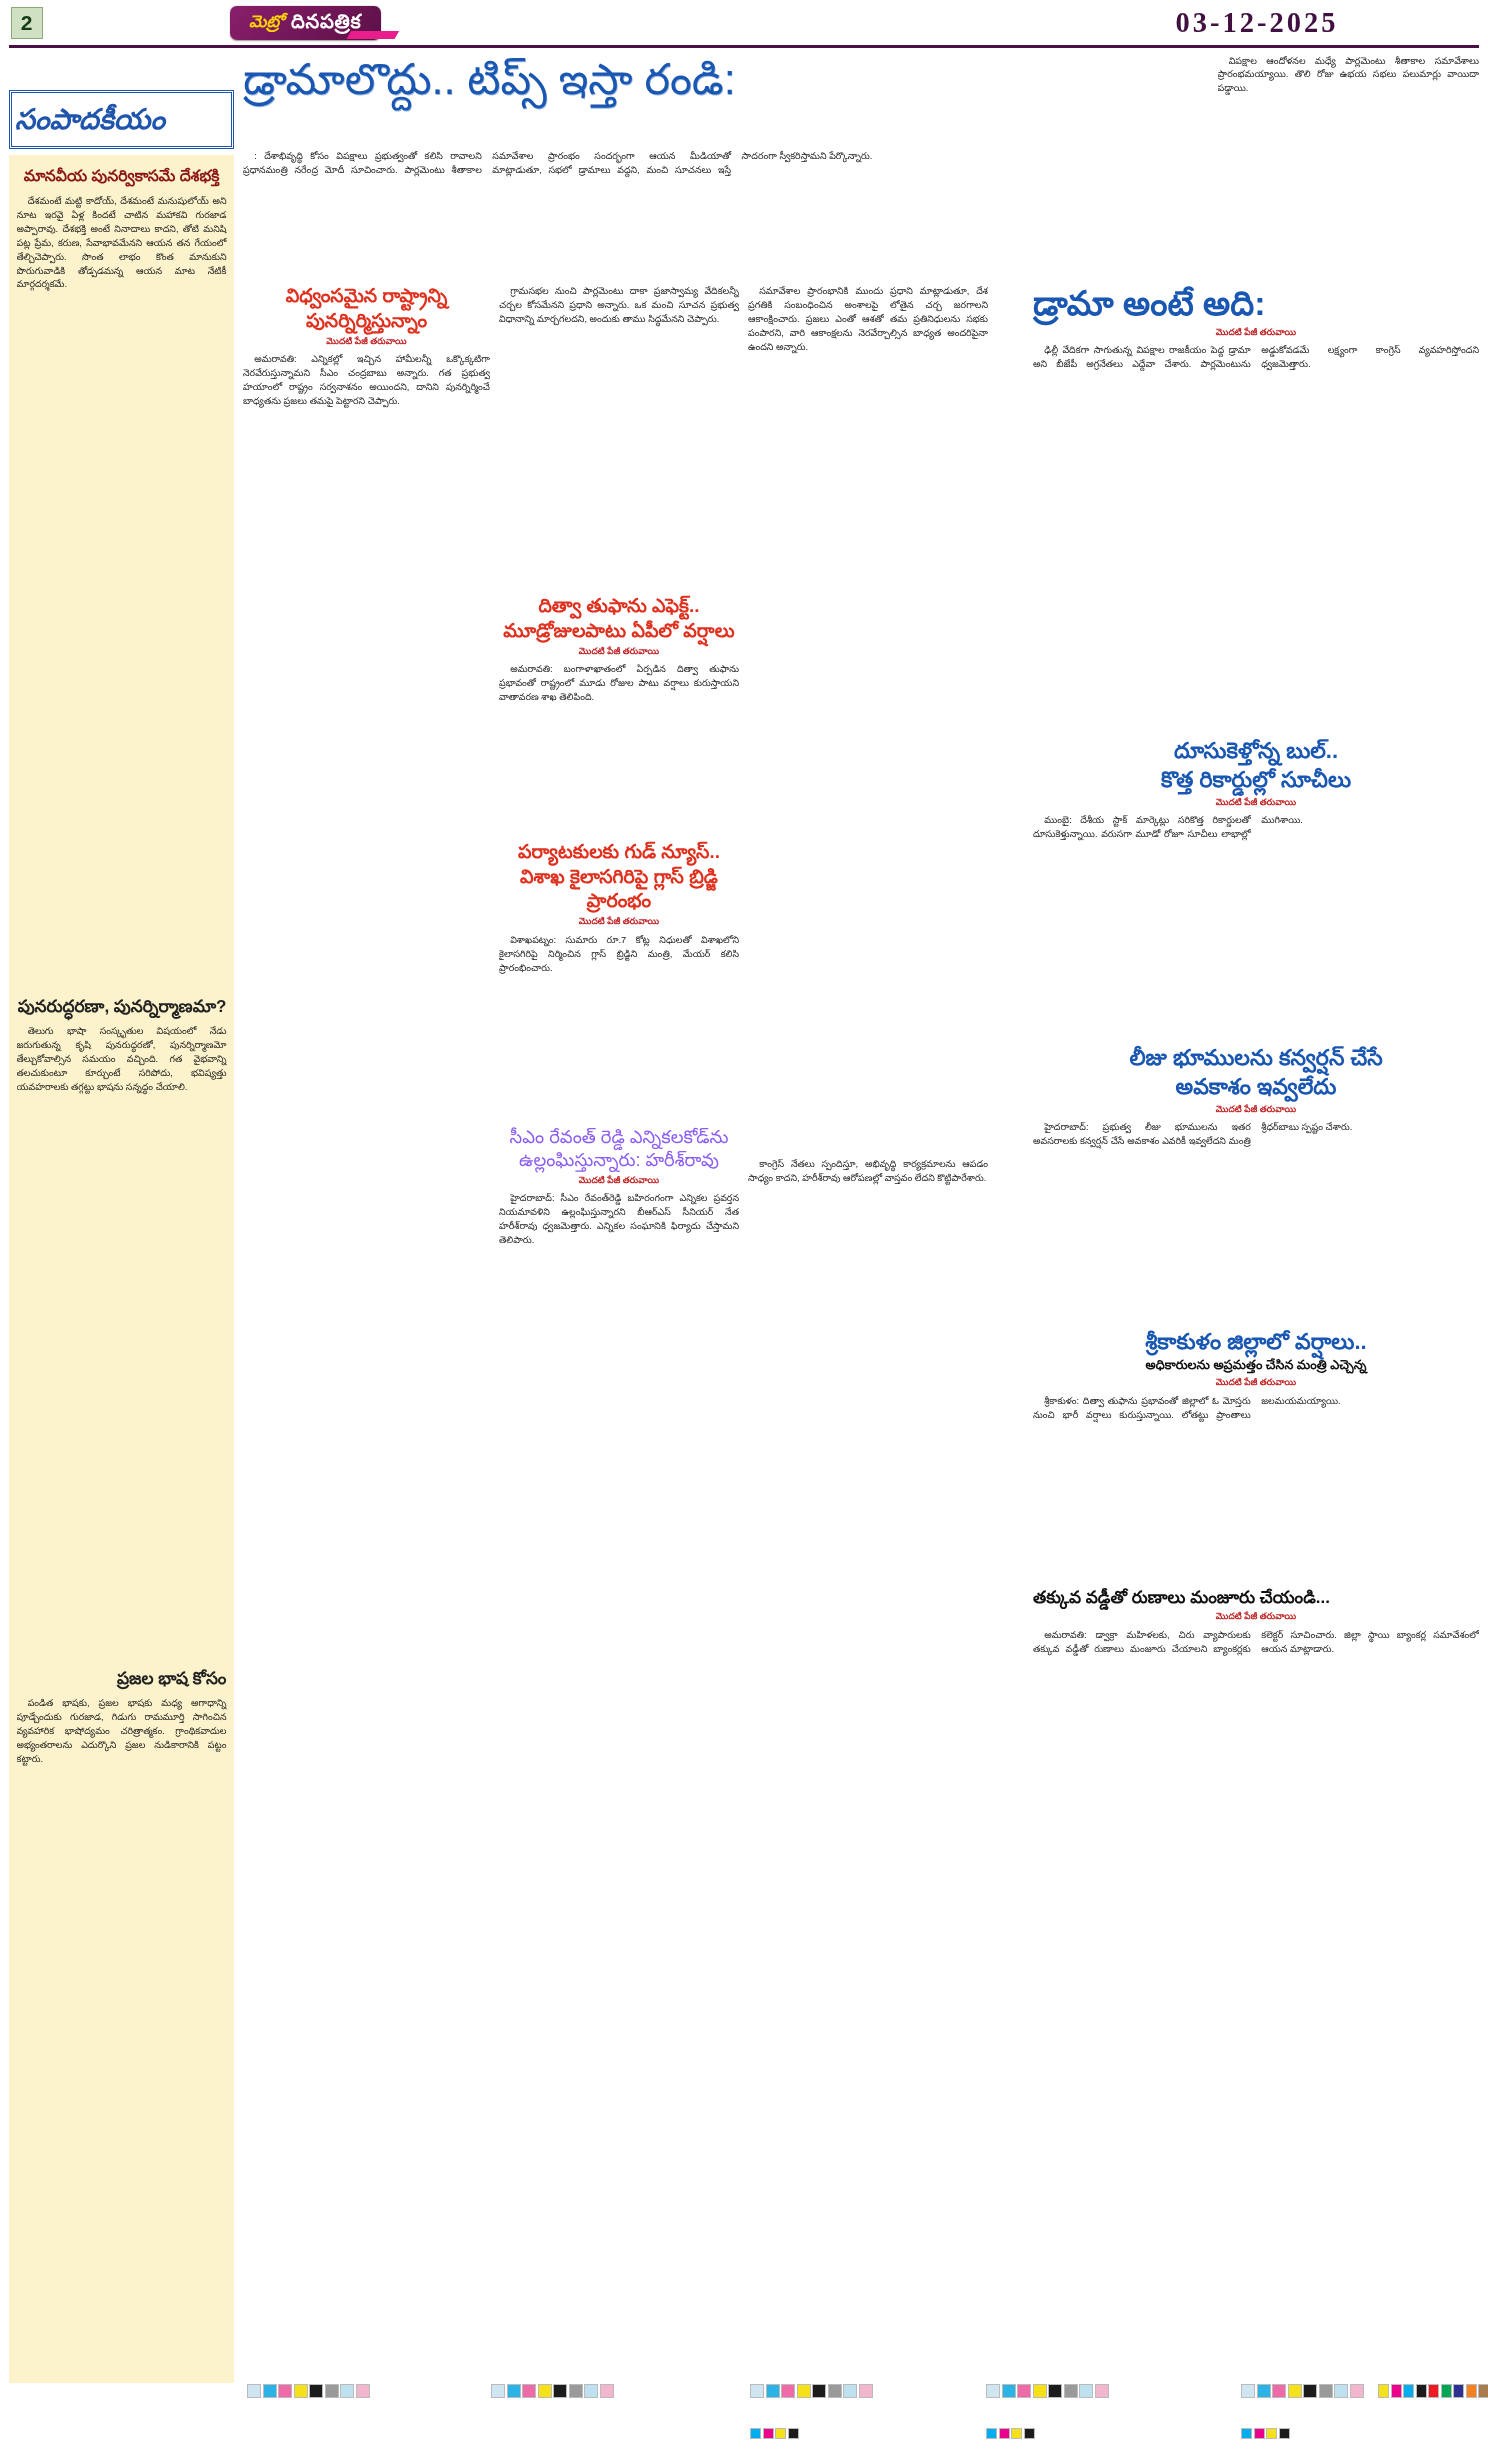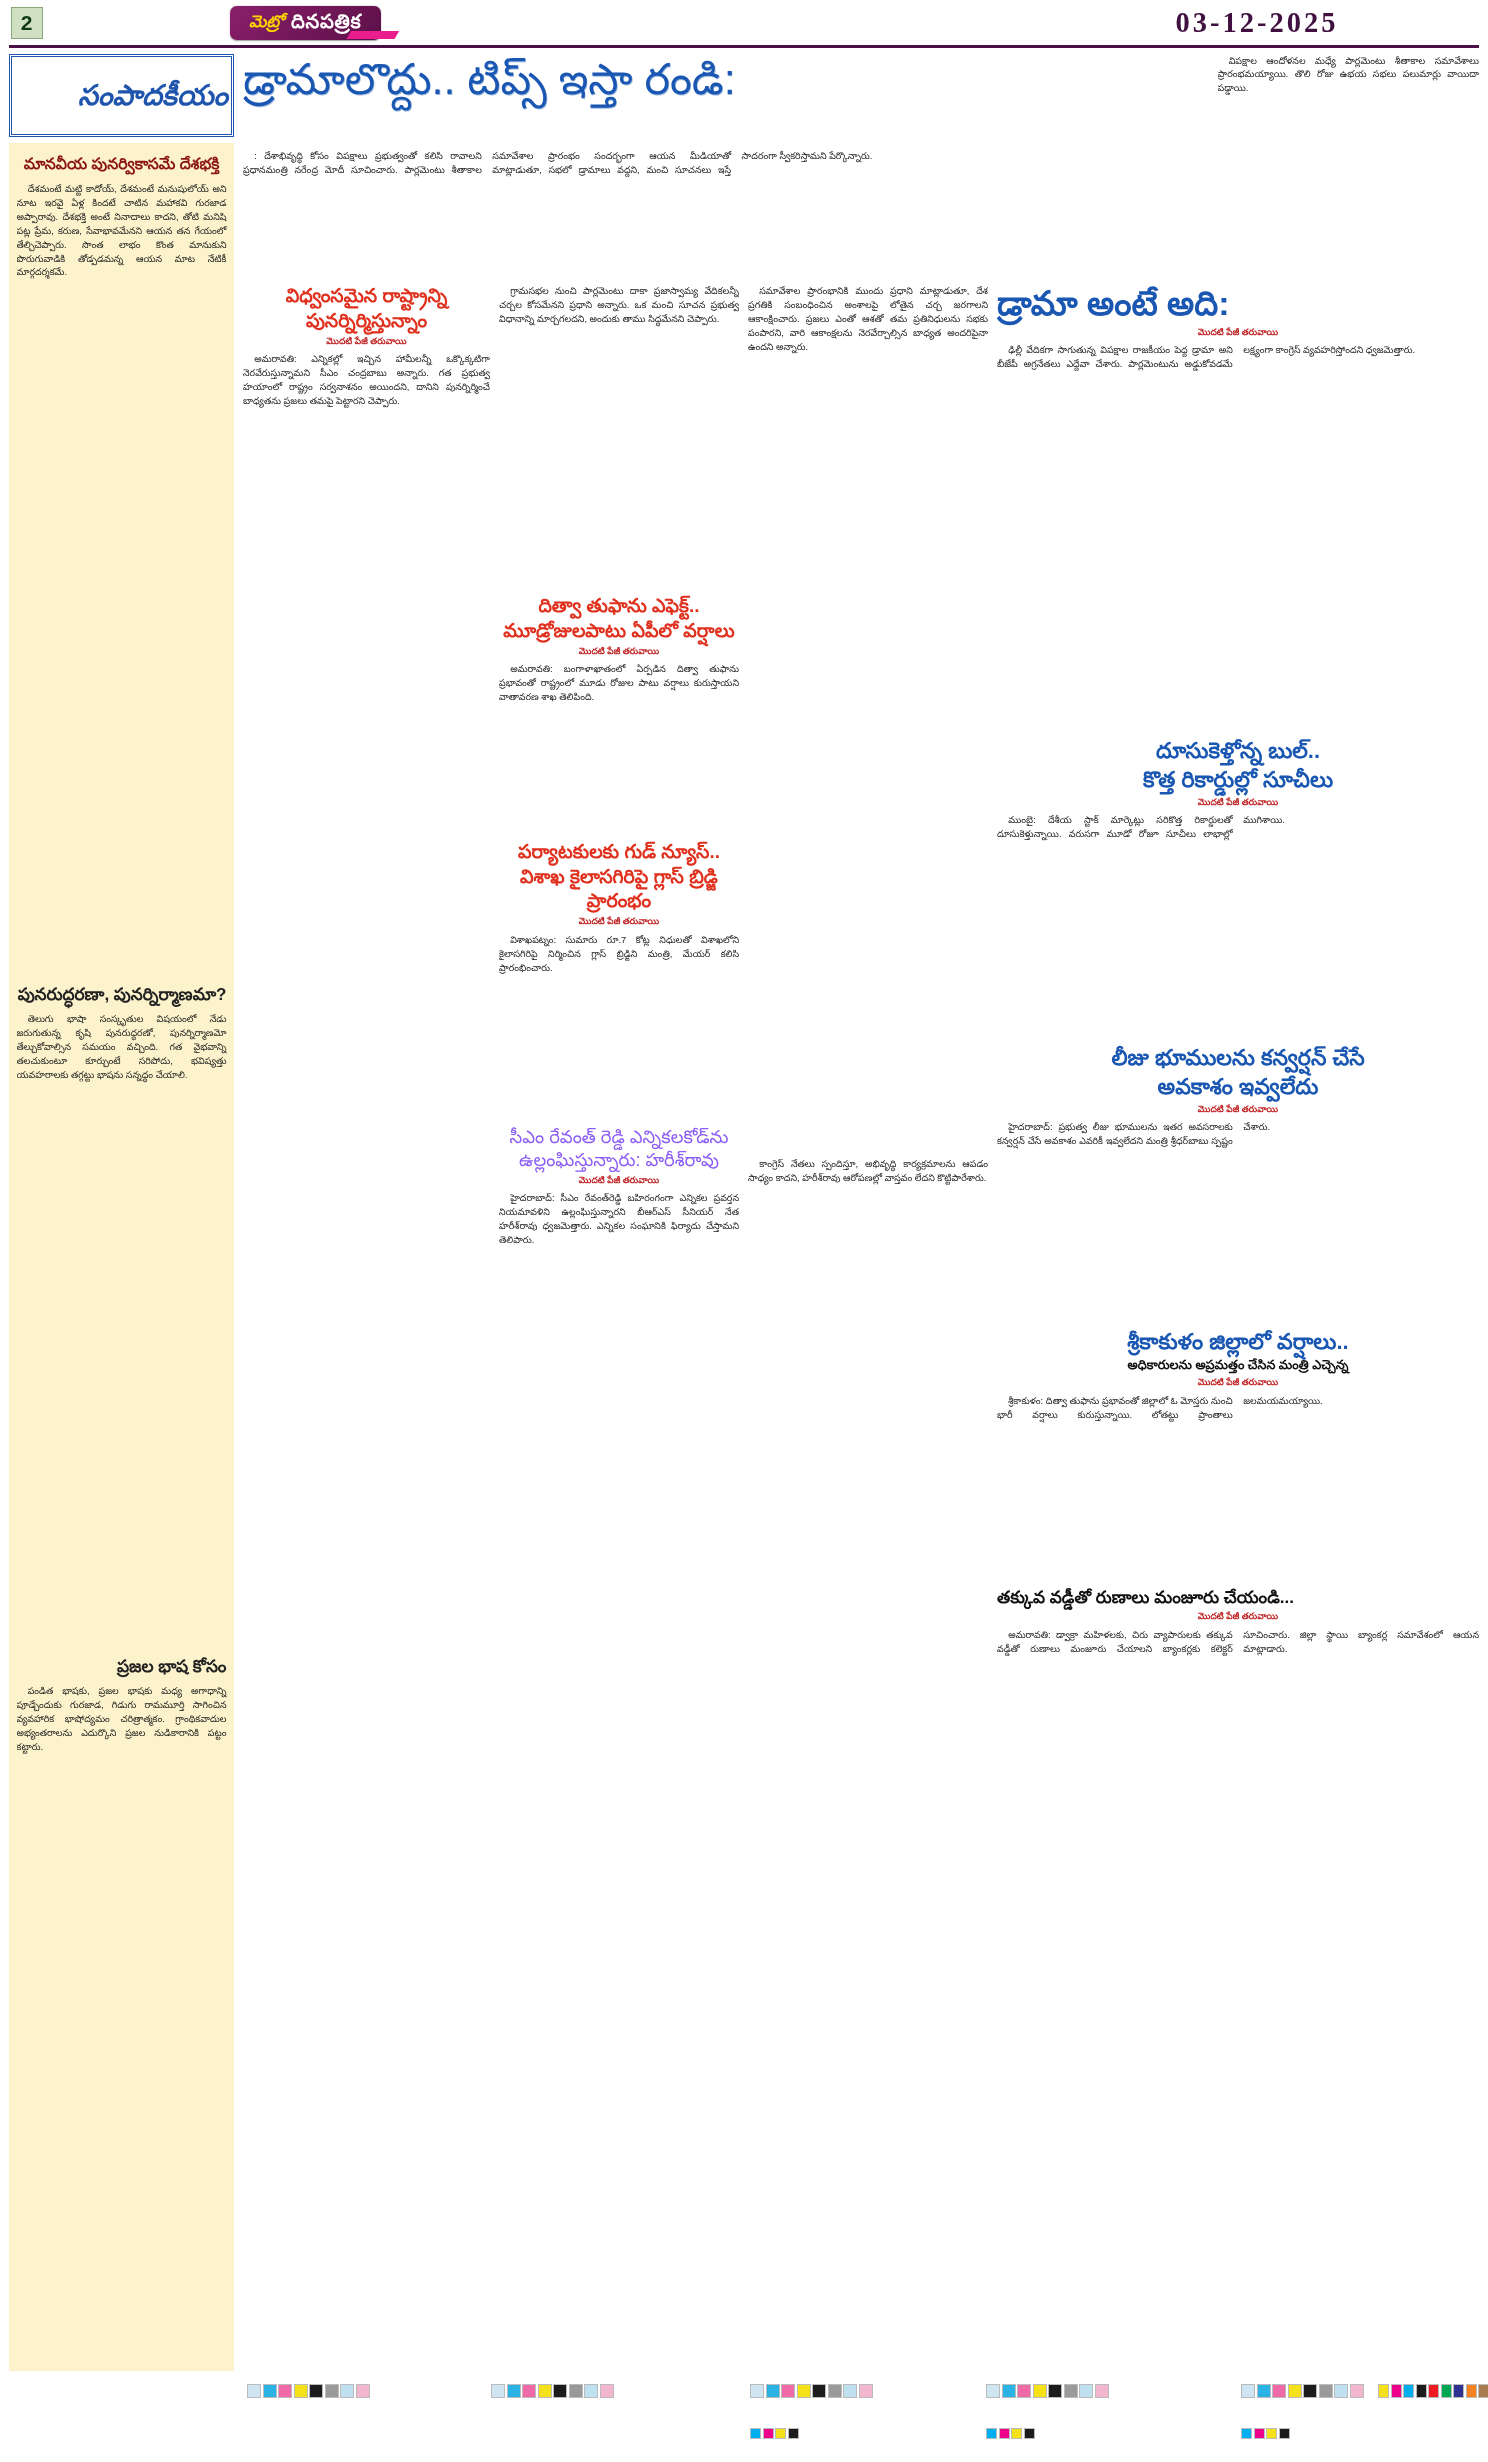--- a/index.html
+++ b/index.html
@@ -21,21 +21,21 @@
   .date{margin-left:auto;margin-right:139px;font-family:"Liberation Serif","DejaVu Serif",serif;
         font-size:28.5px;font-weight:700;color:#401040;letter-spacing:3px;}
   .header-rule{height:3px;background:#4a1045;margin:1.5px 9px 0;}
 
   
   .content{display:flex;gap:9px;padding:6px 9px 0;}
   .edit-col{width:225px;flex:none;display:flex;flex-direction:column;}
   .main-col{flex:1;display:flex;flex-direction:column;}
 
   
-  .edit-box{border:3px double #1f55ad;background:#fff;text-align:right;padding:23px 3px;}
+  .edit-box{border:3px double #1f55ad;background:#fff;text-align:left;padding:11px 3px;margin-top:36px;}
   .edit-section{font-size:28.5px;font-weight:800;font-style:italic;color:#1f55ad;line-height:1.1;}
   .edit-body{background:#fcf3cc;margin-top:6px;padding:9px 7.5px 6px;height:2213px;
              display:flex;flex-direction:column;overflow:hidden;}
   .edit-title{font-size:15.7px;font-weight:800;color:#8c1616;text-align:center;
               line-height:1.35;margin:1.5px 0 7.5px;}
   .edit-sub{font-size:17px;font-weight:700;color:#222;text-align:right;margin:7.5px 0 4.5px;}
   .edit-fill-1{height:795px;overflow:hidden;}
   .edit-fill-2{height:637px;overflow:hidden;}
   .edit-fill-3{flex:1;overflow:hidden;}
 
@@ -58,21 +58,21 @@
 
   .h-red{color:#e0301e;font-size:19px;font-weight:800;line-height:1.3;text-align:center;margin:0;}
   .h-orange{color:#8b5cf6;font-size:18px;font-weight:400;line-height:1.3;text-align:center;margin:0;}
   .h-blue-lg{color:#1a57b2;font-size:34px;font-weight:800;line-height:1.15;margin:0 0 1.5px;}
   .h-blue{color:#1a57b2;font-size:22px;font-weight:800;line-height:1.3;text-align:center;margin:0;}
   .h-blue-left{color:#1a57b2;font-size:22px;font-weight:800;line-height:1.3;text-align:center;margin:0;}
   .h-black{color:#111;font-size:17px;font-weight:800;line-height:1.3;margin:0;}
   .subhead-black{font-size:12.7px;font-weight:800;color:#111;text-align:center;margin:1.5px 0 0;}
   .byline{color:#c02425;font-size:9px;font-weight:700;text-align:center;margin:2.2px 0 4.5px;}
   .two-col{column-count:2;column-gap:10.5px;overflow:hidden;}
-  .gc-art{margin-bottom:9px;display:flex;flex-direction:column;}
+  .gc-art{margin-bottom:9px;display:flex;flex-direction:column;margin-left:36px;}
 
   .fill-cont1{height:310px;}
   .fill-cyclone{height:178px;}
   .fill-tourism{height:193px;}
   .fill-grow{flex:1;}
   .fill-cont2{height:873px;}
   .fill-drama{height:385px;}
   .fill-bull{height:222px;}
   .fill-lease{height:199px;}
   .fill-srik{height:184px;}

